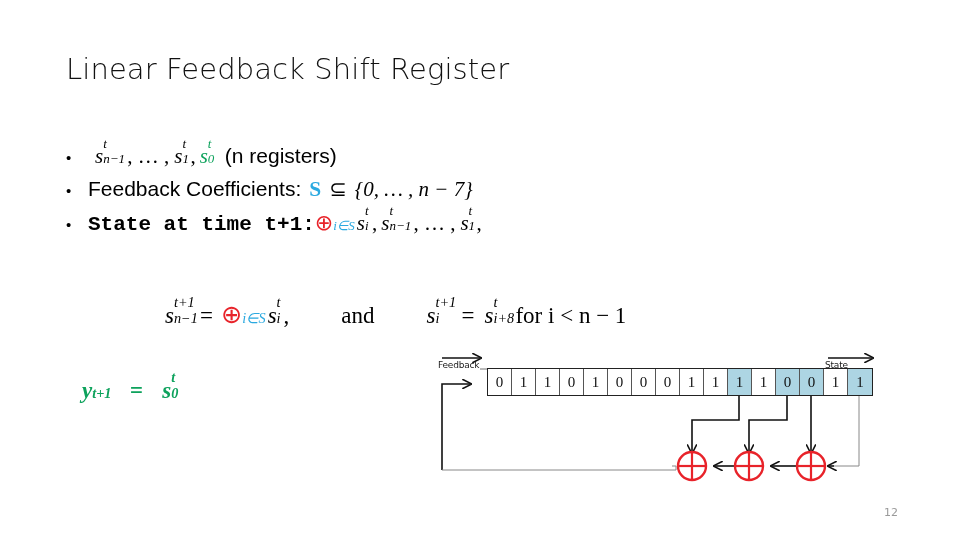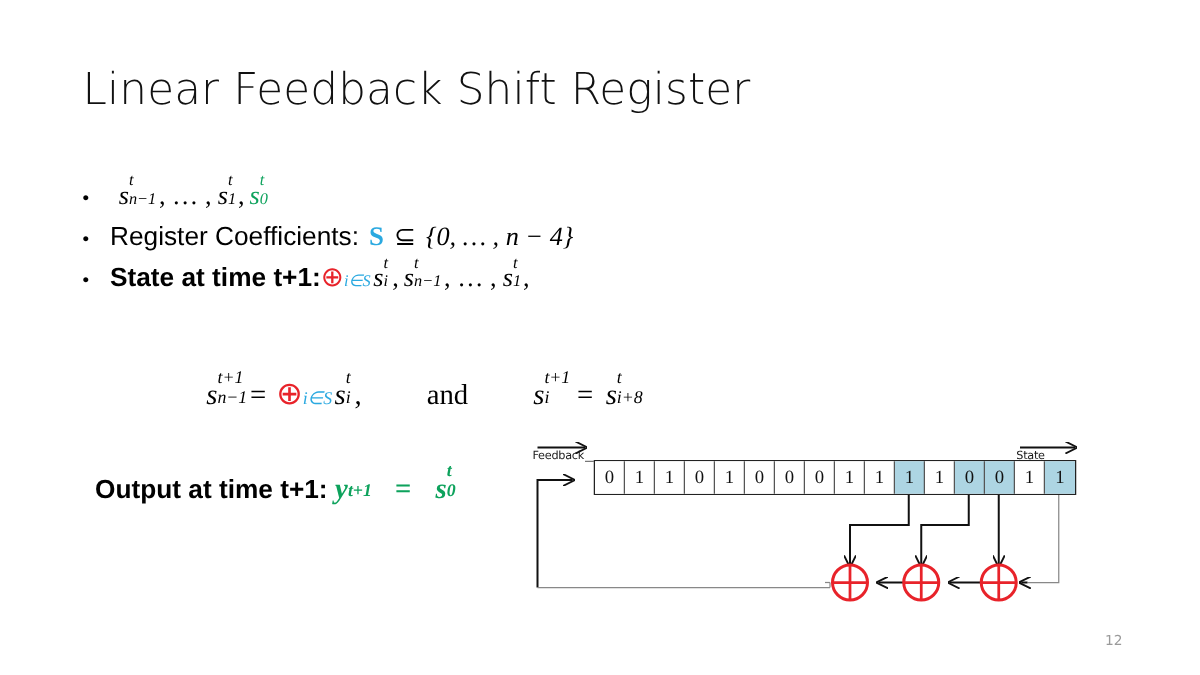--- a/index.html
+++ b/index.html
@@ -14,21 +14,21 @@
     overflow: hidden;
     font-family: "Liberation Sans", sans-serif;
     color: #000000;
   }
 
   
   .slide-title {
     position: absolute;
     left: 66px;
     top: 52px;
-    font-size: 35px;
+    font-size: 29px;
     font-weight: 300;
     letter-spacing: 0.1px;
     color: #111111;
     white-space: nowrap;
     font-family: "DejaVu Sans", sans-serif;
   }
 
   
   .bullets {
     position: absolute;
@@ -44,21 +44,21 @@
     white-space: nowrap;
   }
   .bullet-dot {
     width: 22px;
     flex: 0 0 22px;
     font-size: 15px;
     line-height: 1;
     color: #000;
   }
   .bullet-text { display: flex; align-items: baseline; }
-  .bold { font-weight: bold; }
+  .bold { font-weight: bold; font-family: Liberation Mono, monospace; }
 
   
   .math { font-family: "Liberation Serif", serif; font-style: italic; }
   .mathup { font-family: "Liberation Serif", serif; font-style: normal; }
   .var-stack {
     display: inline-block;
     position: relative;
     font-family: "Liberation Serif", serif;
     font-style: italic;
   }
@@ -126,21 +126,21 @@
     font-family: "Liberation Serif", serif;
     font-style: italic;
     font-weight: bold;
     font-size: 23px;
     margin-left: 6px;
   }
 
   
   .lfsr {
     position: absolute;
-    left: 412px;
+    left: 424px;
     top: 348px;
     width: 470px;
     height: 140px;
   }
   .lfsr svg { display: block; }
 
   .lbl-feedback, .lbl-output {
     position: absolute;
     font-family: "DejaVu Sans", sans-serif;
     font-size: 9px;
@@ -204,33 +204,34 @@
       <span class="var-stack">
         <span class="s-base">s</span><span class="s-sup">t</span><span class="s-sub">1</span>
       </span>
       <span class="spacer-sub" style="width:8px"></span>
       <span class="mathup">,</span>
       <span class="spacer-sub" style="width:4px"></span>
       <span class="var-stack green">
         <span class="s-base">s</span><span class="s-sup">t</span><span class="s-sub">0</span>
       </span>
       <span class="spacer-sub" style="width:17px"></span>
+      <span>(n registers)</span>
     </span>
   </div>
 
   <div class="bullet-row">
     <span class="bullet-dot">•</span>
     <span class="bullet-text">
-      <span>Register Coefficients:</span>
+      <span>Feedback Coefficients:</span>
       <span class="spacer-sub" style="width:8px"></span>
       <span class="cyan bold mathup" style="font-size:1.02em">S</span>
       <span class="spacer-sub" style="width:8px"></span>
       <span class="mathup">⊆</span>
       <span class="spacer-sub" style="width:8px"></span>
-      <span class="math">{0, … , n − 4}</span>
+      <span class="math">{0, … , n − 7}</span>
     </span>
   </div>
 
   <div class="bullet-row">
     <span class="bullet-dot">•</span>
     <span class="bullet-text">
       <span class="bold">State at time t+1:</span>
       <span class="oplus-red">⊕</span>
       <span class="sub-cyan">i∈S</span>
       <span class="spacer-sub" style="width:2px"></span>
@@ -276,24 +277,24 @@
   <span class="var-stack">
     <span class="s-base">s</span><span class="s-sup">t+1</span><span class="s-sub">i</span>
   </span>
   <span class="spacer-sub" style="width:26px"></span>
   <span class="mathup">=</span>
   <span class="spacer-sub" style="width:10px"></span>
   <span class="var-stack">
     <span class="s-base">s</span><span class="s-sup">t</span><span class="s-sub">i+8</span>
   </span>
   <span class="spacer-sub" style="width:22px"></span>
+  <span class="mathup">for i &lt; n − 1</span>
 </div>
 
 <div class="output-line">
-  <span>Output at time t+1:</span>
   <span class="output-formula">
     <span class="var-stack" style="font-weight:bold">
       <span class="s-base">y</span><span class="s-sub">t+1</span>
     </span>
     <span class="spacer-sub" style="width:26px"></span>
     <span>=</span>
     <span class="spacer-sub" style="width:8px"></span>
     <span class="var-stack" style="font-weight:bold">
       <span class="s-base">s</span><span class="s-sup">t</span><span class="s-sub">0</span>
     </span>

